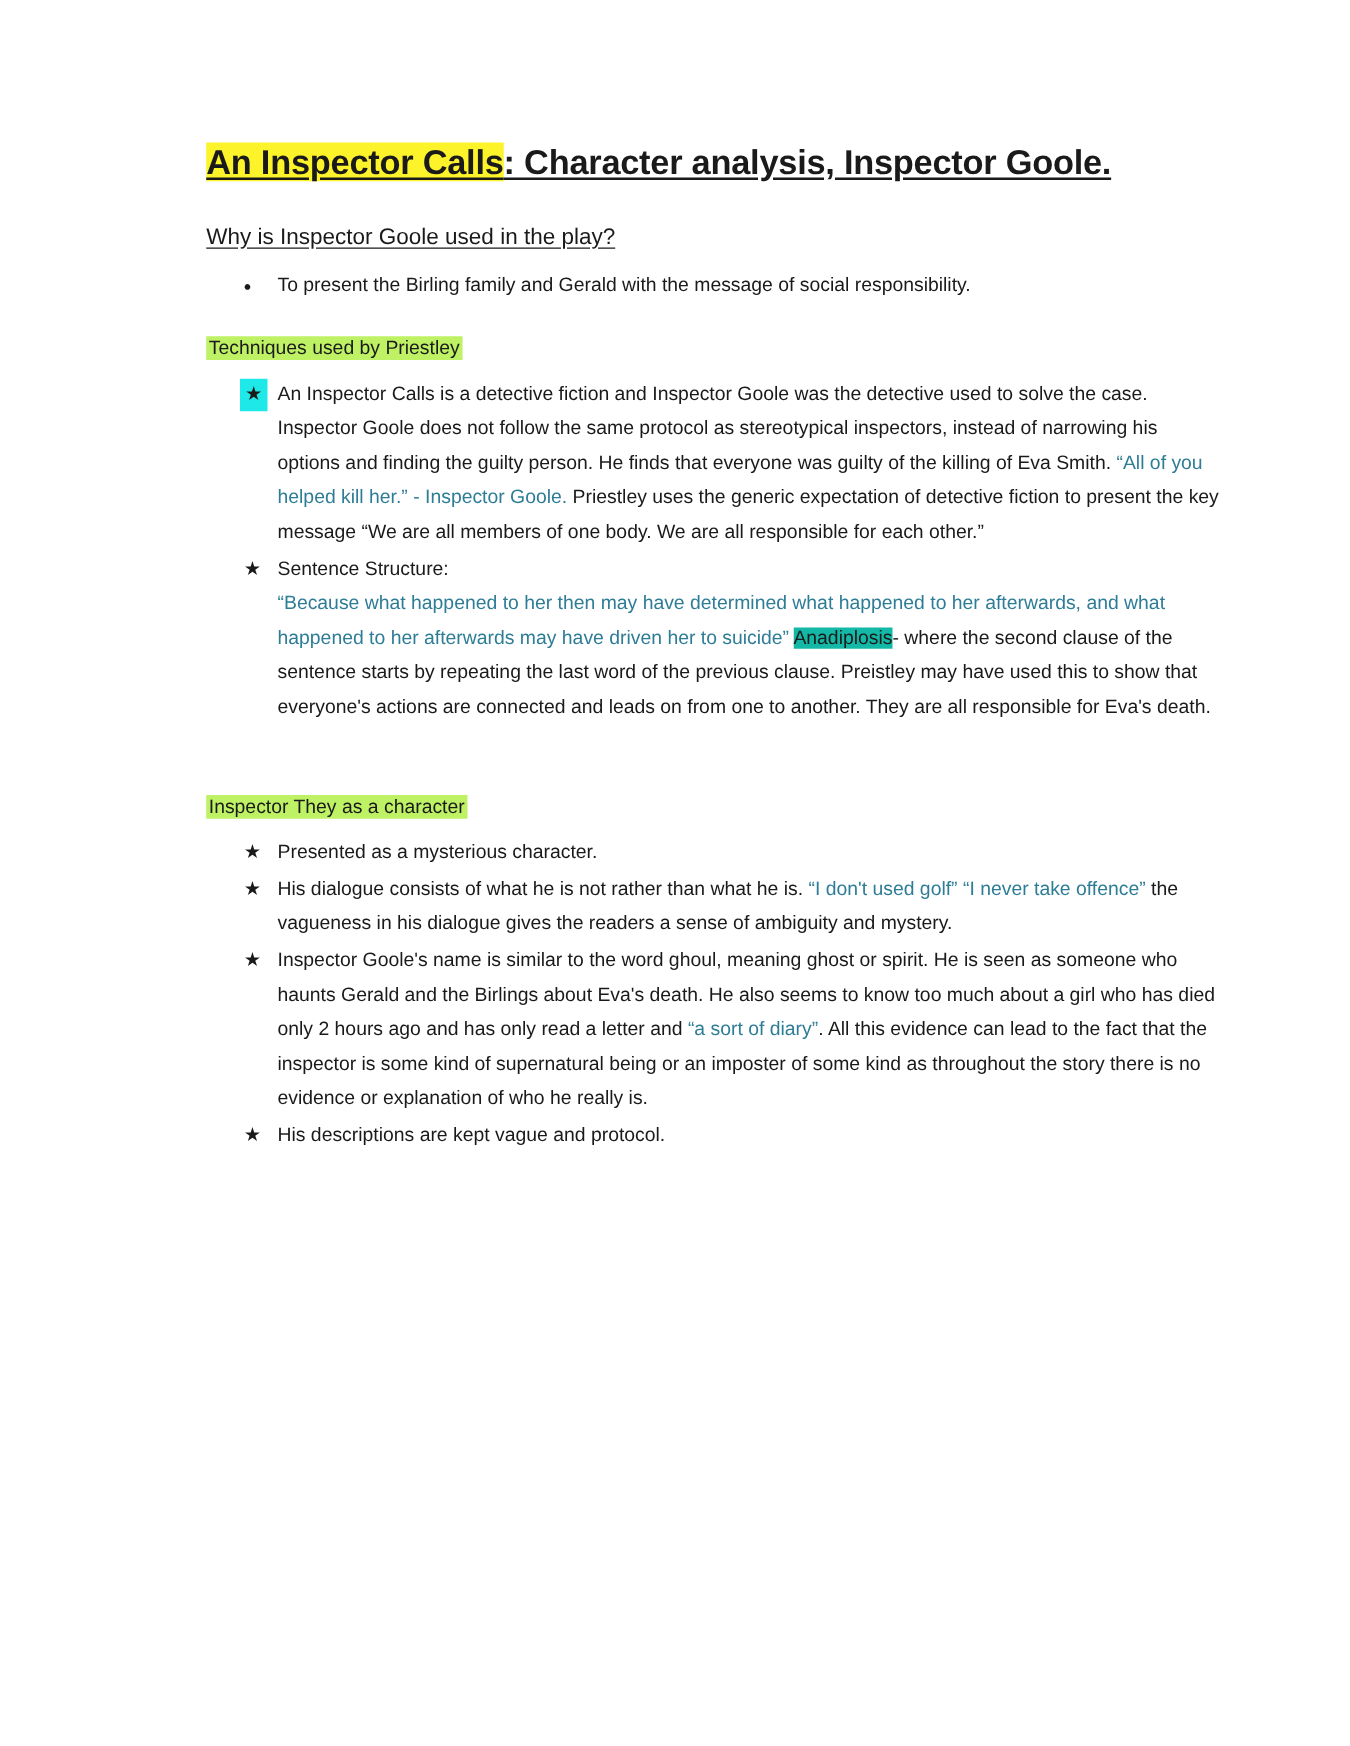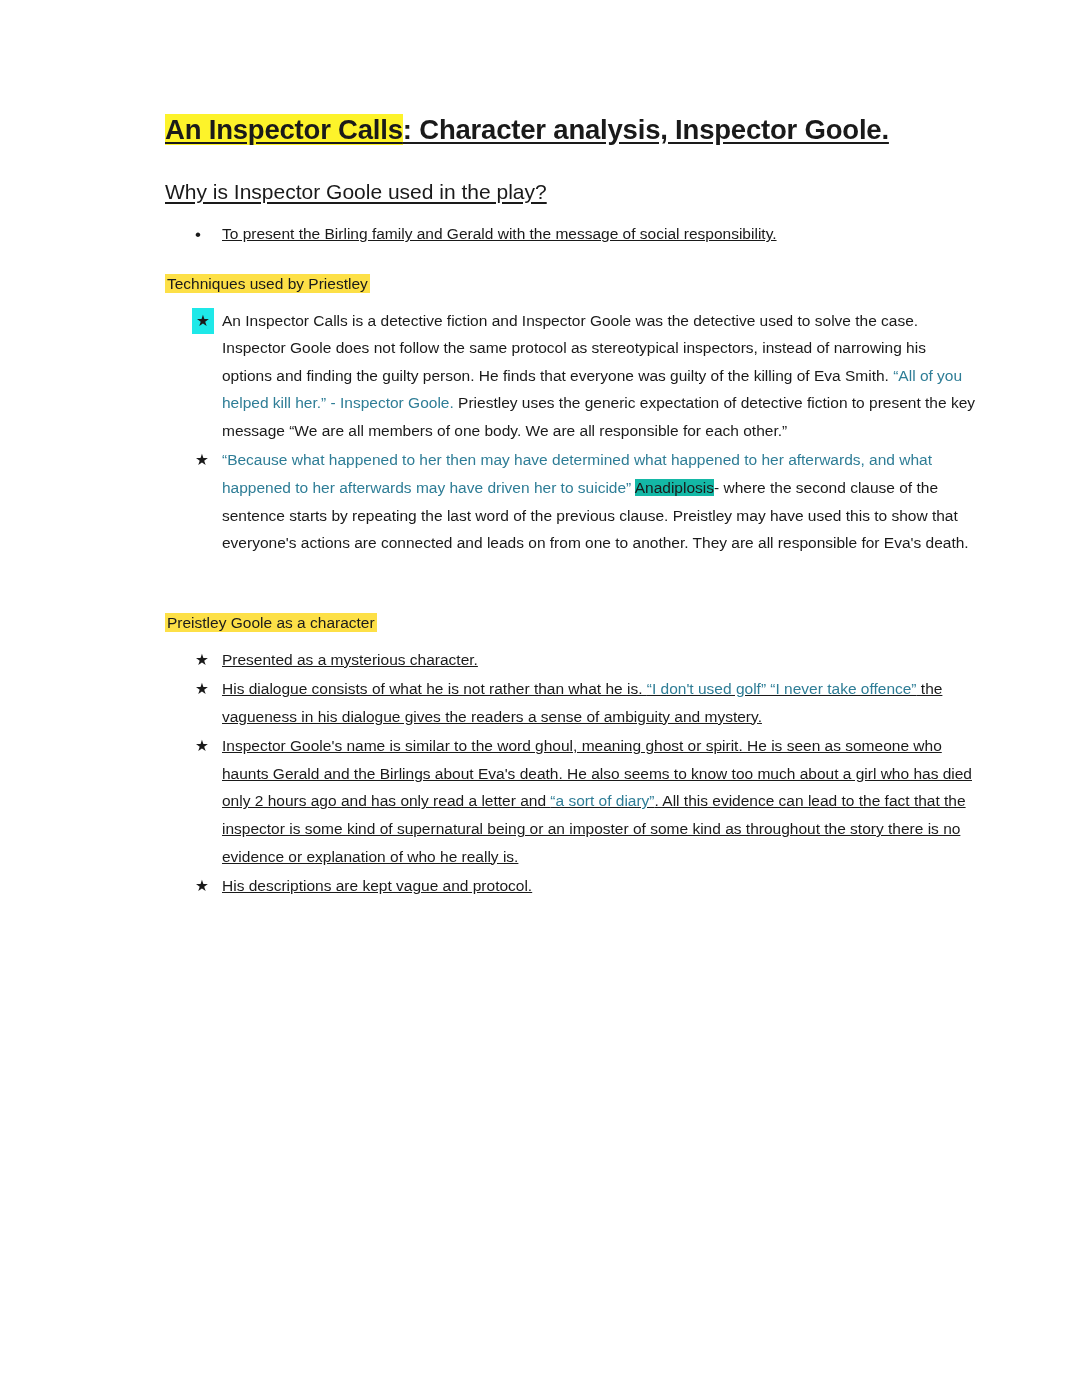--- a/index.html
+++ b/index.html
@@ -31,21 +31,21 @@
   .title .hl-yellow {
     background: #fdf32a;
     text-decoration: underline;
     text-underline-offset: 3px;
   }
   .title .rest {
     text-decoration: underline;
     text-underline-offset: 3px;
   }
   .subhead {
-    font-size: 21px;
+    font-size: 18px;
     line-height: 1.6;
     text-decoration: underline;
     text-underline-offset: 3px;
     margin: 22px 0 12px 0;
   }
   ul.bullets {
     margin: 0 0 0 0;
     padding: 0;
     list-style: none;
   }
@@ -73,41 +73,40 @@
     top: 1px;
     line-height: 1.55;
   }
   .section-head {
     font-size: 15.5px;
     line-height: 1.6;
     margin: 22px 0 10px 0;
     display: inline-block;
   }
   .section-head .hl-cyan {
-    background: #fde047;
+    background: #bef264;
     padding: 1px 2px;
   }
   .blue {
     color: #2e7d96;
   }
   .hl-green {
     background: #14b8a6;
     text-align: center;
   }
   .para {
     font-size: 15.5px;
     line-height: 1.78;
     margin: 0;
   }
   .gap {
     height: 30px;
   }
   .bullet-body {
     display: block;
-    text-decoration: underline;
   }
 </style>
 </head>
 <body>
 
 <div class="page">
 
   <h1 class="title">
     <span class="hl-yellow">An Inspector Calls</span><span class="rest">: Character analysis, Inspector Goole.</span>
   </h1>
@@ -125,31 +124,32 @@
     <div class="section-head"><span class="hl-cyan">Techniques used by Priestley</span></div>
 
     <ul class="bullets">
       <li class="bullet">
         <span class="marker star-hl">★</span>
         <span class="para"><span>An Inspector Calls is a detective fiction and Inspector Goole was the detective used to solve the case. Inspector Goole does not follow the same protocol as stereotypical inspectors, instead of narrowing his options and finding the guilty person. He finds that everyone was guilty of the killing of Eva Smith. </span><span class="blue">“All of you helped kill her.” - Inspector Goole.</span><span> Priestley uses the generic expectation of detective fiction to present the key message “We are all members of one body. We are all responsible for each other.”</span></span>
       </li>
 
       <li class="bullet">
         <span class="marker">★</span>
+        <span class="bullet-body">Sentence Structure:</span>
         <span class="para blue">“Because what happened to her then may have determined what happened to her afterwards, and what happened to her afterwards may have driven her to suicide”</span>
         <span class="para"><span class="hl-green">Anadiplosis</span><span>- where the second clause of the sentence starts by repeating the last word of the previous clause.</span></span>
         <span class="para">Preistley may have used this to show that everyone's actions are connected and leads on from one to another. They are all responsible for Eva's death.</span>
       </li>
     </ul>
   </div>
 
   <div class="gap"></div>
 
   <div>
-    <div class="section-head"><span class="hl-cyan">Preistley Goole as a character</span></div>
+    <div class="section-head"><span class="hl-cyan">Inspector They as a character</span></div>
 
     <ul class="bullets">
       <li class="bullet">
         <span class="marker">★</span>
         <span class="bullet-body">Presented as a mysterious character.</span>
       </li>
 
       <li class="bullet">
         <span class="marker">★</span>
         <span class="bullet-body"><span>His dialogue consists of what he is not rather than what he is. </span><span class="blue">“I don't used golf” “I never take offence”</span><span> the vagueness in his dialogue gives the readers a sense of ambiguity and mystery.</span></span>

